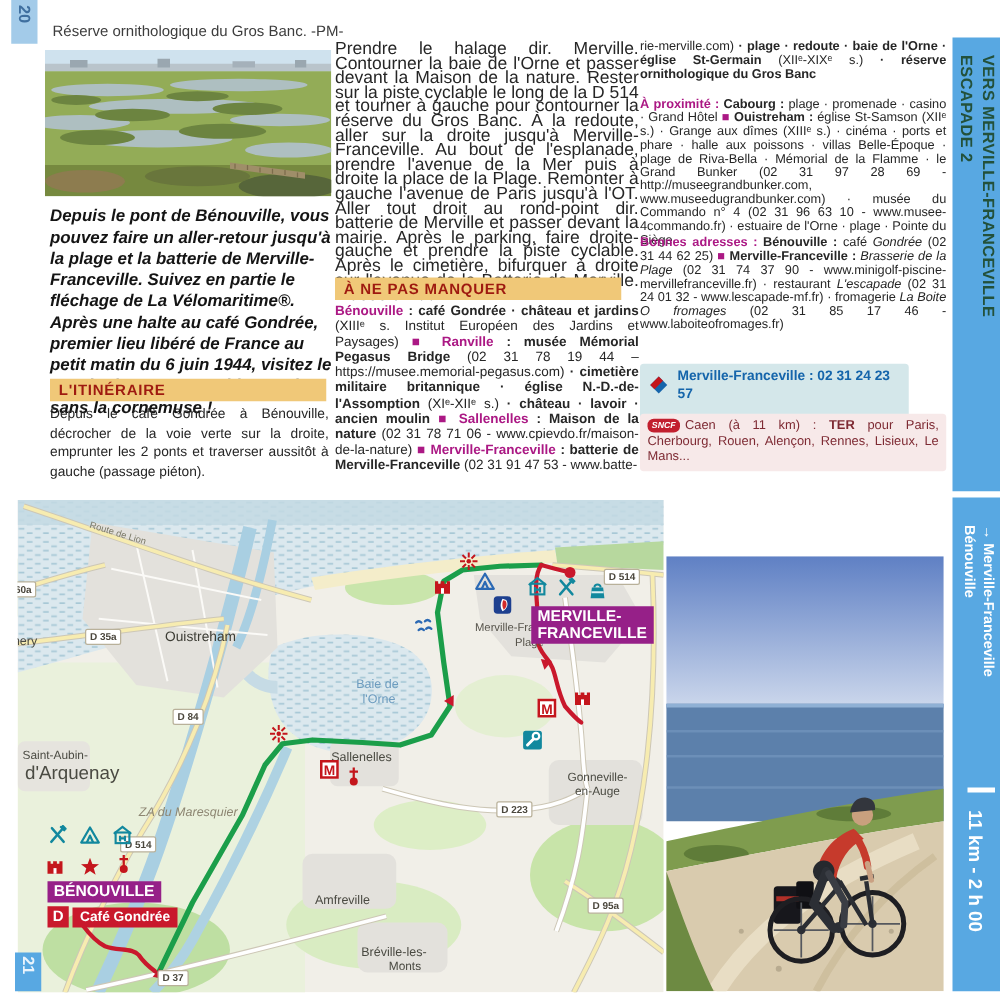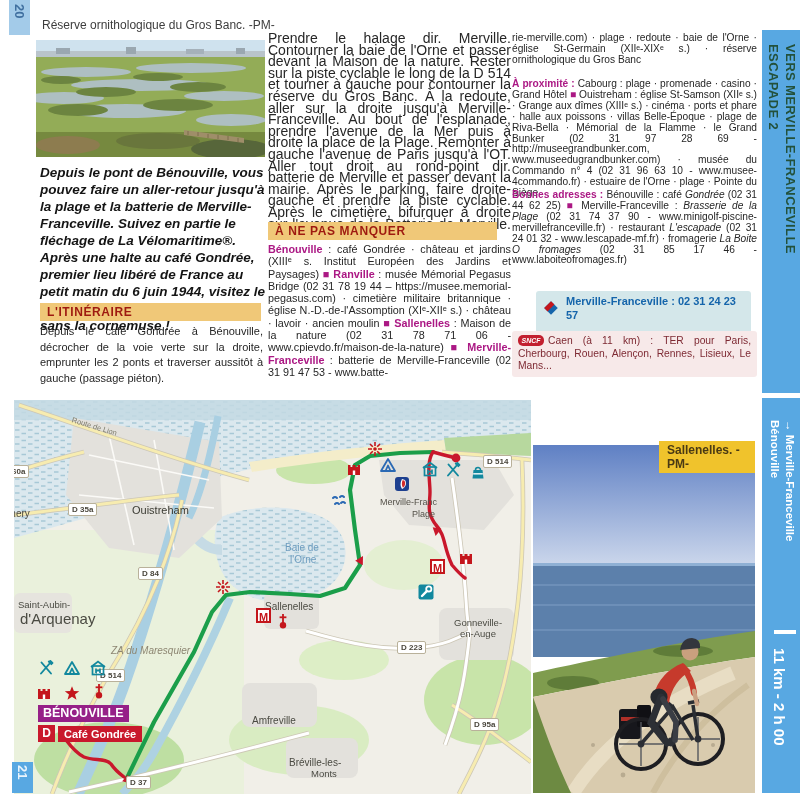--- a/index.html
+++ b/index.html
@@ -14,21 +14,21 @@
   .cap-box{background:#f0c32c;color:#4a3a14;font-weight:700;padding:2px 8px}
   
   .intro{font-weight:700;font-style:italic;font-size:13.5px;line-height:17px;color:#141414}
   
   .bar{background:#f0c878;color:#9e1a10;font-weight:700;font-size:12px;letter-spacing:.6px;padding:2px 7px}
   
   .p1{font-size:11px;line-height:15.5px;text-align:justify;color:#262626}
   .p2{font-size:14px;line-height:11.6px;text-align:justify;color:#262626}
   .p3{font-size:10.8px;line-height:12.3px;text-align:justify;color:#262626}
   .p4{font-size:10.2px;line-height:10.9px;text-align:justify;color:#262626}
-  .sg-b{font-weight:400}
+  .sg-b{font-weight:700}
   .sg-m{font-weight:700;color:#ab1884}
   .sg-sq{font-weight:700;color:#ab1884}
   .sg-i{font-style:italic}
   
   .infobox{background:#d4e7ea;border-radius:3px}
   .infotext{font-size:11px;line-height:14px;font-weight:700;color:#1565ab}
   .train{background:#f7e9e9;border-radius:3px;font-size:10.3px;line-height:12.5px;color:#7e2a33;padding:4px 6px;text-align:justify}
   .sncf{display:inline-block;background:#c21f2f;color:#fff;font-weight:700;font-style:italic;
         font-size:7px;line-height:11px;width:26px;text-align:center;border-radius:5px;margin-right:4px;vertical-align:1px}
   
@@ -103,21 +103,21 @@
 
 <div class="abs p2" style="left:268px;top:33px;width:243px">Prendre le halage dir. Merville. Contourner la baie de l'Orne et passer devant la Maison de la nature. Rester sur la piste cyclable le long de la D 514 et tourner à gauche pour contourner la réserve du Gros Banc. À la redoute, aller sur la droite jusqu'à Merville-Franceville. Au bout de l'esplanade, prendre l'avenue de la Mer puis à droite la place de la Plage. Remonter à gauche l'avenue de Paris jusqu'à l'OT. Aller tout droit au rond-point dir. batterie de Merville et passer devant la mairie. Après le parking, faire droite-gauche et prendre la piste cyclable. Après le cimetière, bifurquer à droite sur l'avenue de la Batterie de Merville. Musée à 200 m.</div>
 
 <div class="abs bar" style="left:268px;top:222px;width:215px">À NE PAS MANQUER</div>
 <div class="abs p3" style="left:268px;top:243px;width:243px"><span class="sg-m">Bénouville</span><span class="sg-b"> : café Gondrée · château et jardins </span><span class="sg-r">(XIIIᵉ s. Institut Européen des Jardins et Paysages) </span><span class="sg-sq">■ </span><span class="sg-m">Ranville</span><span class="sg-b"> : musée Mémorial Pegasus Bridge </span><span class="sg-r">(02 31 78 19 44 – https://musee.memorial-pegasus.com) </span><span class="sg-b">· cimetière militaire britannique · église N.-D.-de-l'Assomption </span><span class="sg-r">(XIᵉ-XIIᵉ s.) </span><span class="sg-b">· château · lavoir · ancien moulin </span><span class="sg-sq">■ </span><span class="sg-m">Sallenelles</span><span class="sg-b"> : Maison de la nature </span><span class="sg-r">(02 31 78 71 06 - www.cpievdo.fr/maison-de-la-nature) </span><span class="sg-sq">■ </span><span class="sg-m">Merville-Franceville</span><span class="sg-b"> : batterie de Merville-Franceville </span><span class="sg-r">(02 31 91 47 53 - www.batte-</span></div>
 
 <div class="abs p4" style="left:512px;top:33px;width:245px"><span class="sg-r">rie-merville.com) </span><span class="sg-b">· plage · redoute · baie de l'Orne · église St-Germain </span><span class="sg-r">(XIIᵉ-XIXᵉ s.) </span><span class="sg-b">· réserve ornithologique du Gros Banc</span></div>
 <div class="abs p4" style="left:512px;top:79px;width:245px"><span class="sg-m">À proximité : </span><span class="sg-b">Cabourg : </span><span class="sg-r">plage · promenade · casino · Grand Hôtel </span><span class="sg-sq">■ </span><span class="sg-b">Ouistreham : </span><span class="sg-r">église St-Samson (XIIᵉ s.) · Grange aux dîmes (XIIIᵉ s.) · cinéma · ports et phare · halle aux poissons · villas Belle-Époque · plage de Riva-Bella · Mémorial de la Flamme · le Grand Bunker (02 31 97 28 69 - http://museegrandbunker.com, www.museedugrandbunker.com) · musée du Commando n° 4 (02 31 96 63 10 - www.musee-4commando.fr) · estuaire de l'Orne · plage · Pointe du Siège</span></div>
 <div class="abs p4" style="left:512px;top:190px;width:245px"><span class="sg-m">Bonnes adresses : </span><span class="sg-b">Bénouville : </span><span class="sg-r">café </span><span class="sg-i">Gondrée </span><span class="sg-r">(02 31 44 62 25) </span><span class="sg-sq">■ </span><span class="sg-b">Merville-Franceville : </span><span class="sg-i">Brasserie de la Plage </span><span class="sg-r">(02 31 74 37 90 - www.minigolf-piscine-mervillefranceville.fr) · restaurant </span><span class="sg-i">L'escapade </span><span class="sg-r">(02 31 24 01 32 - www.lescapade-mf.fr) · fromagerie </span><span class="sg-i">La Boite O fromages </span><span class="sg-r">(02 31 85 17 46 - www.laboiteofromages.fr)</span></div>
 
-<div class="abs infobox" style="left:536px;top:291px;width:215px;height:46px">
+<div class="abs infobox" style="left:512px;top:291px;width:215px;height:46px">
   <span class="abs" style="left:7px;top:9px;width:16px;height:16px">
     <svg width="16" height="16" viewBox="0 0 16 16">
         <g transform="rotate(45 8 8)">
           <rect x="3.2" y="3.2" width="9.6" height="9.6" fill="#1565ab"></rect>
           <rect x="3.2" y="3.2" width="4.8" height="9.6" fill="#c4161c"></rect>
         </g>
       </svg>
   </span>
   <div class="abs infotext" style="left:30px;top:3px">Merville-Franceville : 02 31 24 23 57</div>
 </div>
@@ -246,20 +246,24 @@
   <span class="sh" style="left:469px;top:55px">D 514</span>
   <span class="sh" style="left:82px;top:269px">D 514</span>
   <span class="sh" style="left:54px;top:103px">D 35a</span>
   <span class="sh" style="left:-14px;top:65px">D 60a</span>
   <span class="sh" style="left:124px;top:167px">D 84</span>
   <span class="sh" style="left:112px;top:376px">D 37</span>
   <span class="sh" style="left:383px;top:241px">D 223</span>
   <span class="sh" style="left:456px;top:318px">D 95a</span>
 
   
+  <div class="dest" style="left:411px;top:85px">
+    <div>MERVILLE-</div>
+    <div>FRANCEVILLE</div>
+  </div>
   <div class="dest" style="left:24px;top:305px">BÉNOUVILLE</div>
   <div class="dmark" style="left:24px;top:325px">D</div>
   <div class="redbox" style="left:44px;top:326px">Café Gondrée</div>
 
   
   <span class="icon" style="left:24px;top:260px">
     <svg width="16" height="16" viewBox="0 0 16 16">
         <g stroke="#12889e" stroke-width="1.9" fill="none" stroke-linecap="round">
           <path d="M3.5 2.5 L13 13.5"></path>
           <path d="M12.5 2.5 L3 13.5"></path>
@@ -453,18 +457,17 @@
 
     <path d="M120 255 C122 238 134 224 150 218 L158 226 C146 232 138 244 136 258 Z" fill="#c63a2c"></path>
     <path d="M150 222 C156 230 160 240 161 248" stroke="#c63a2c" stroke-width="6" fill="none" stroke-linecap="round"></path>
     <path d="M161 246 L164 259" stroke="#caa183" stroke-width="4.4" fill="none" stroke-linecap="round"></path>
     <circle cx="126" cy="252" r="8.6" fill="#26292e"></circle>
     <path d="M128 252 L118 278 L134 298" stroke="#2c2f35" stroke-width="7" fill="none" stroke-linecap="round"></path>
     <path d="M130 254 L143 277 L142 295" stroke="#3a3d44" stroke-width="5.6" fill="none" stroke-linecap="round"></path>
     <circle cx="157" cy="207" r="8.5" fill="#c9a07e"></circle>
     <path d="M147 205 Q149 193 159 193 Q168 194 167 203 Z" fill="#33363d"></path>
   </svg>
-  <div class="abs cap cap-box" style="left:126px;top:-4px">Sallenelles. -PM-</div>
 </div>
 
 <div class="abs tab" style="left:12px;top:762px;width:21px;height:31px;background:#58a8e2;color:#eaf4fc">
   <span class="vtext" style="margin-top:3px">21</span>
 </div>
 
 </body></html>

